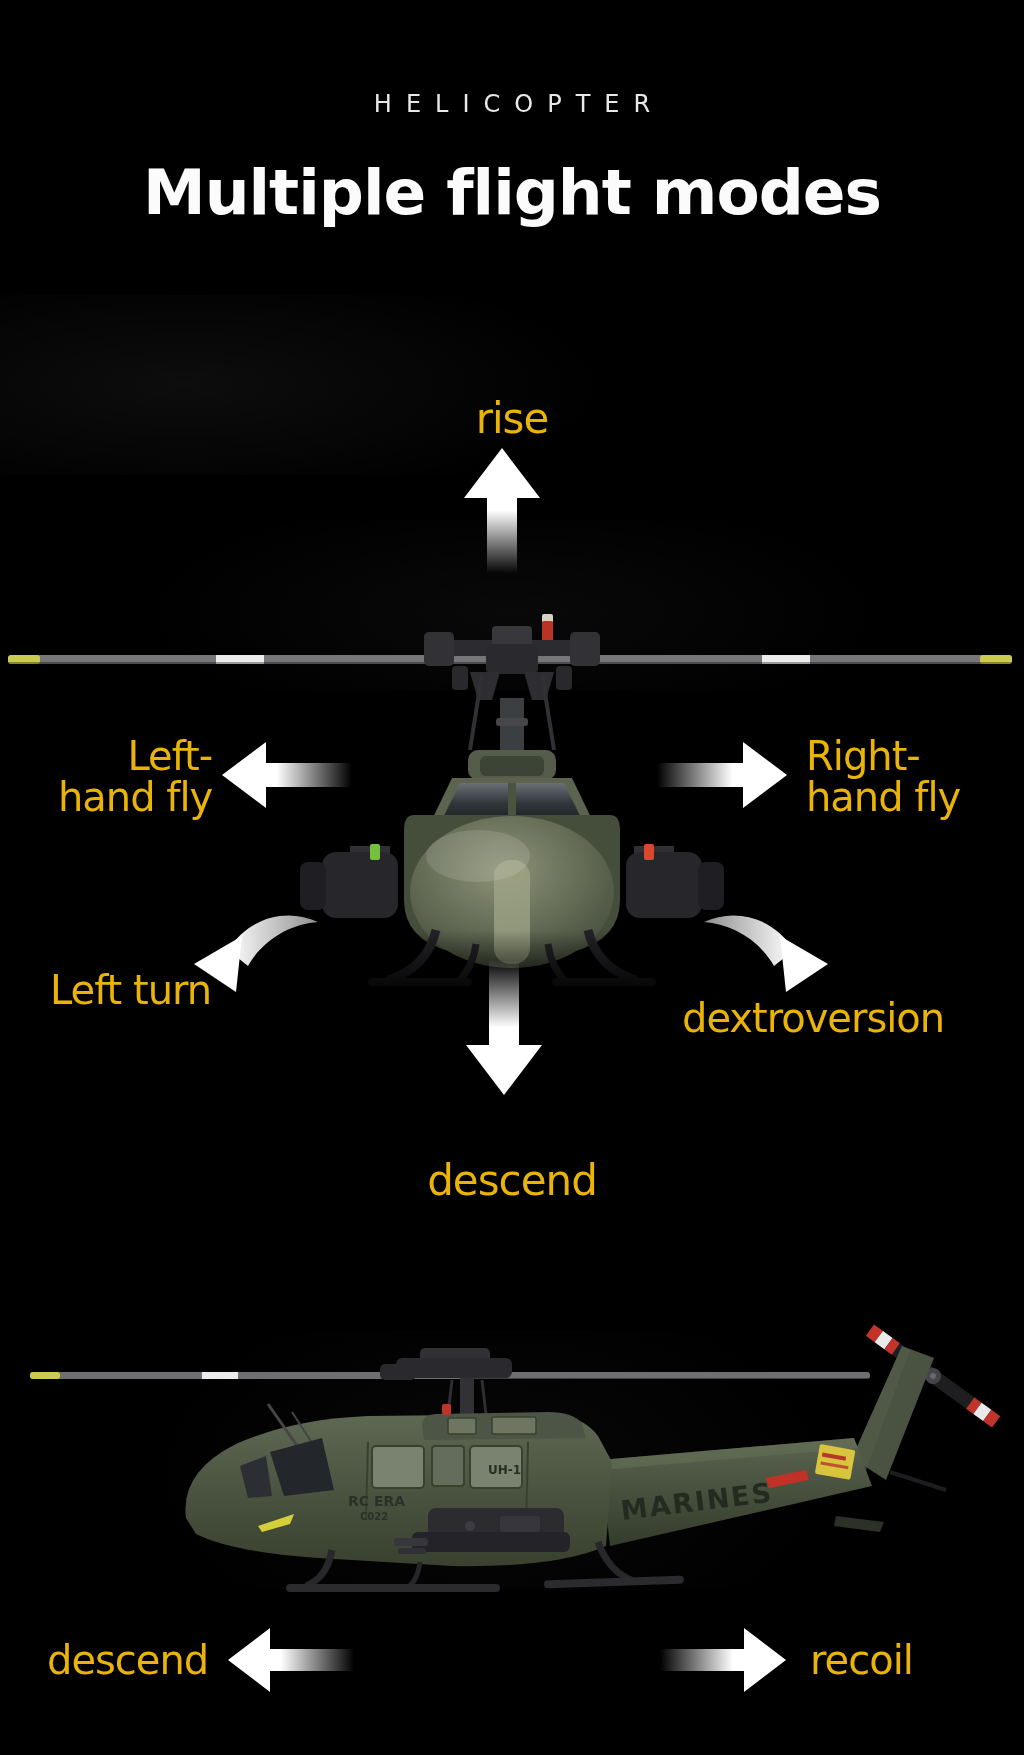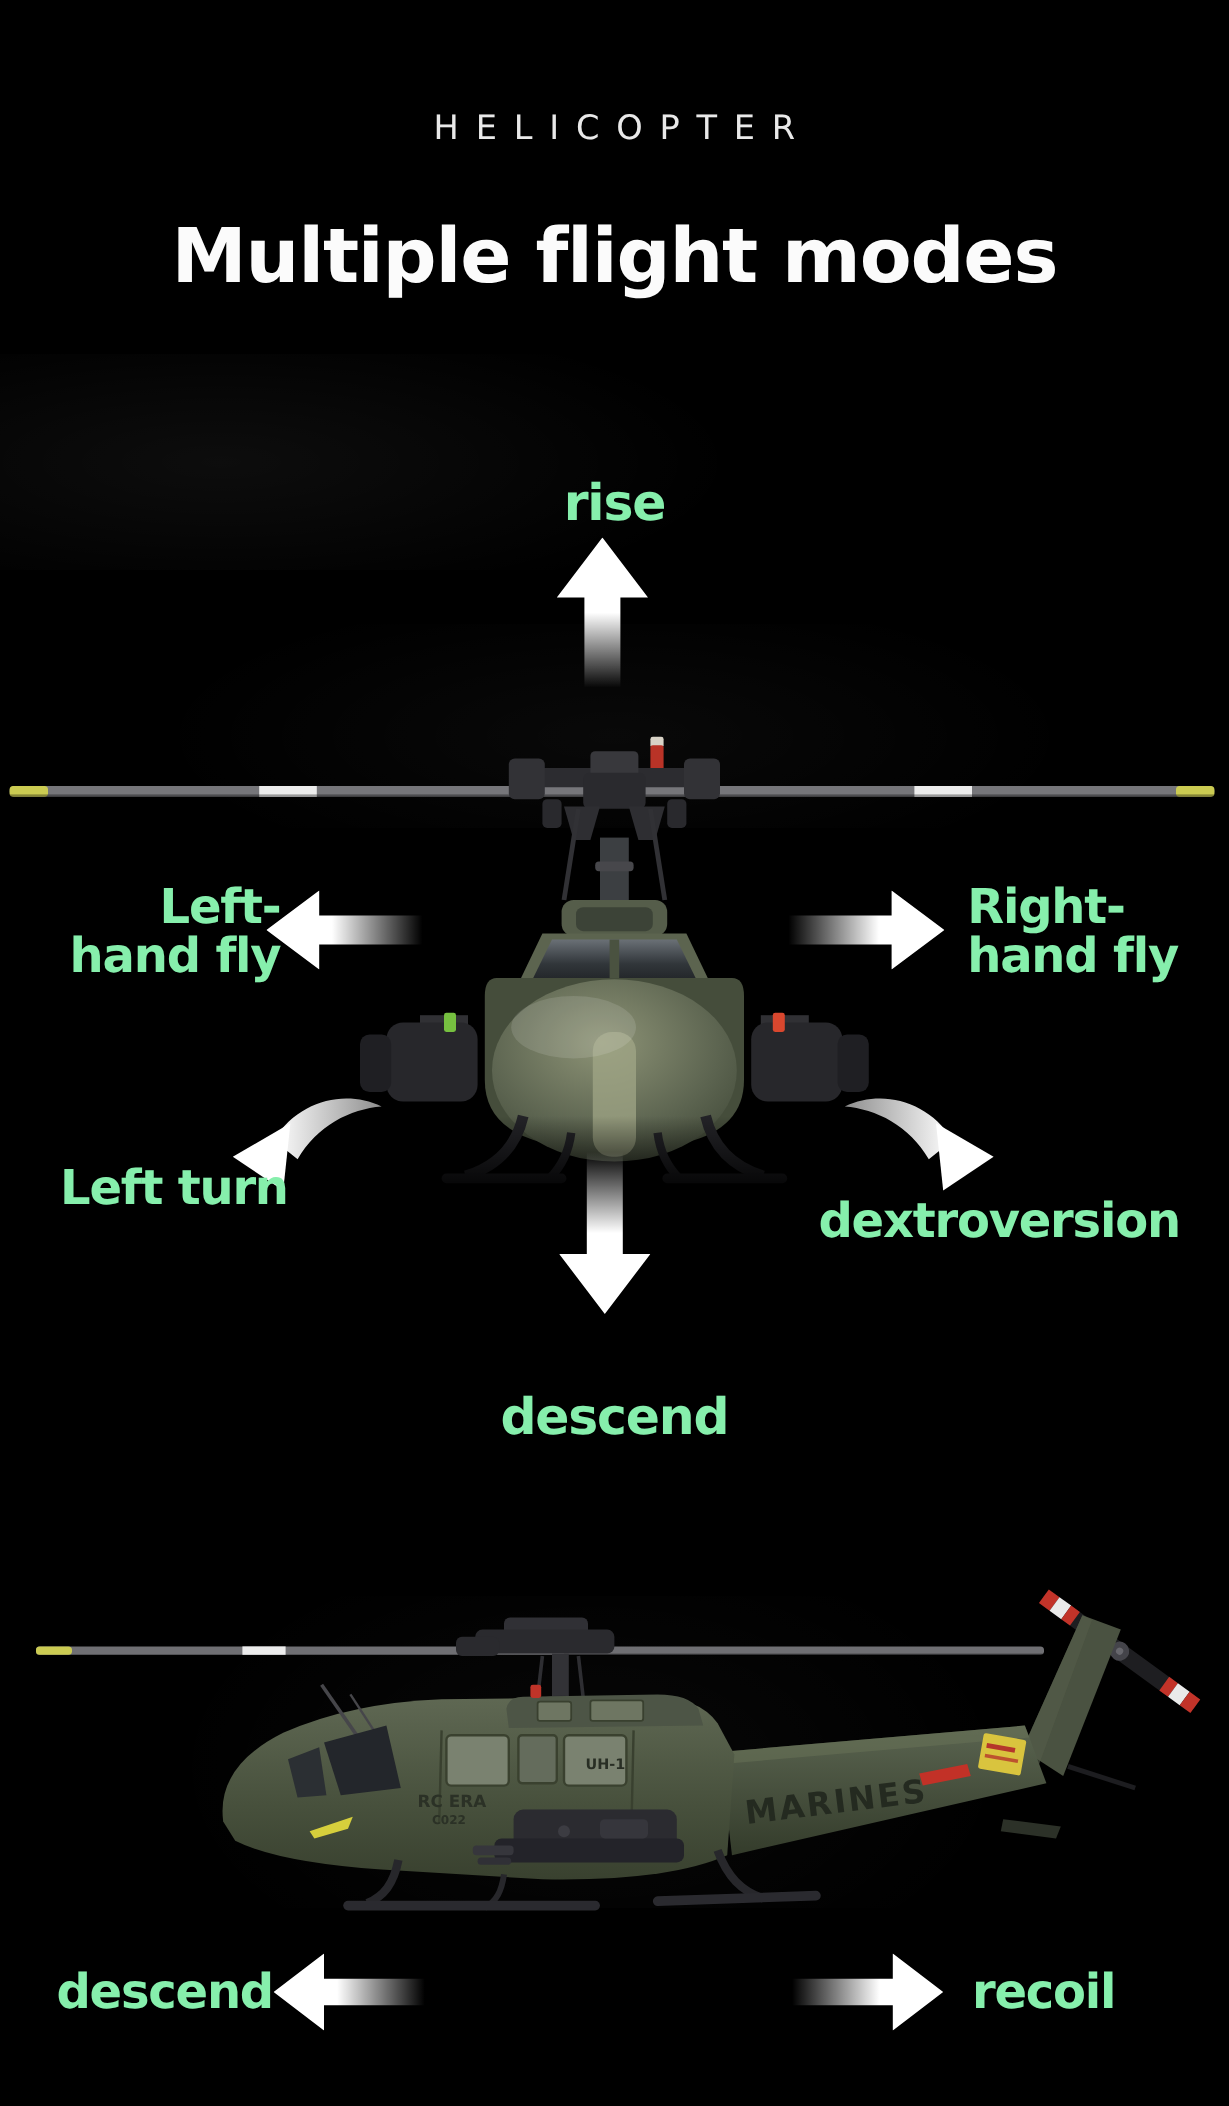--- a/index.html
+++ b/index.html
@@ -9,28 +9,28 @@
     font-family:"DejaVu Sans","Liberation Sans",sans-serif;
     -webkit-font-smoothing:antialiased;
   }
   .bg-band{position:absolute;left:0;width:100%;pointer-events:none;}
   .band1{top:295px;height:180px;background:radial-gradient(60% 100% at 18% 50%, rgba(255,255,255,.05), transparent 70%);}
   .band2{top:520px;height:170px;background:radial-gradient(52% 100% at 50% 55%, rgba(255,255,255,.035), transparent 72%);}
   .band3{top:1330px;height:260px;background:radial-gradient(46% 100% at 48% 55%, rgba(255,255,255,.03), transparent 75%);}
 
   .brand{
     position:absolute;top:90px;left:0;width:100%;text-align:center;
-    color:#e9e9e9;font-size:28px;font-weight:400;letter-spacing:14px;text-indent:14px;
+    color:#e9e9e9;font-size:24px;font-weight:400;letter-spacing:14px;text-indent:14px;
   }
   .headline{
     position:absolute;top:156px;left:0;width:100%;text-align:center;
-    color:#fbfbfb;font-size:63px;font-weight:700;letter-spacing:-1px;margin-top:21px;
+    color:#fbfbfb;font-size:63px;font-weight:700;letter-spacing:-1px;
   }
   .lbl{
-    position:absolute;color:#86efac;font-weight:700;font-size:40px;line-height:1.02;
+    position:absolute;color:#eab308;font-weight:400;font-size:40px;line-height:1.02;
     white-space:nowrap;letter-spacing:-1px;
   }
   .lbl-center{left:0;width:100%;text-align:center;}
   .arrow{position:absolute;}
   svg{display:block;}
 </style>
 </head>
 <body>
 
 <div id="stage">

